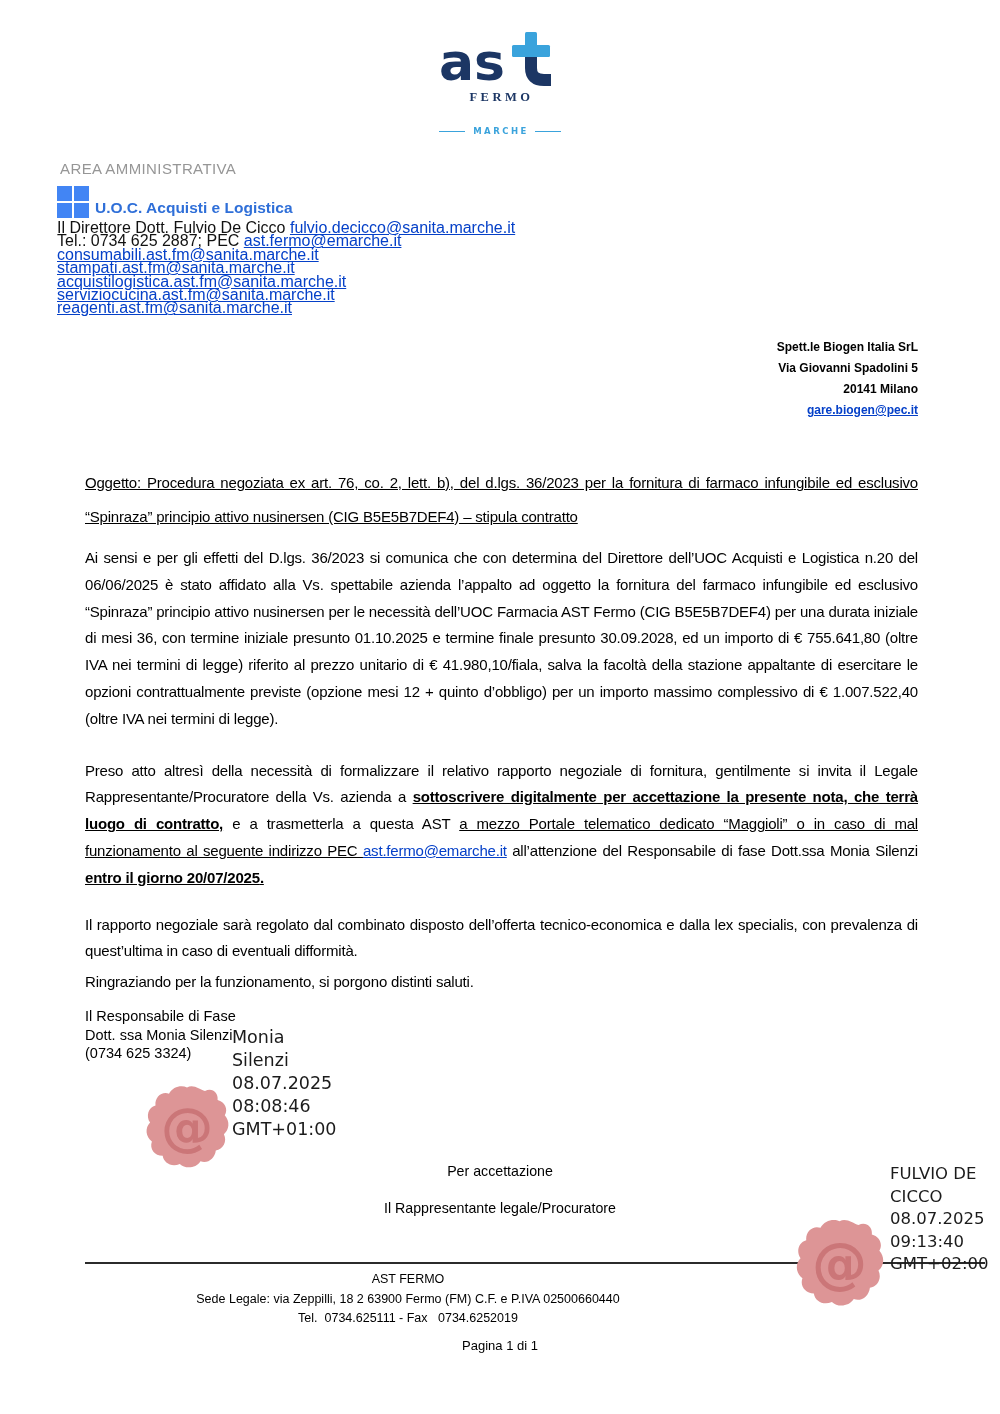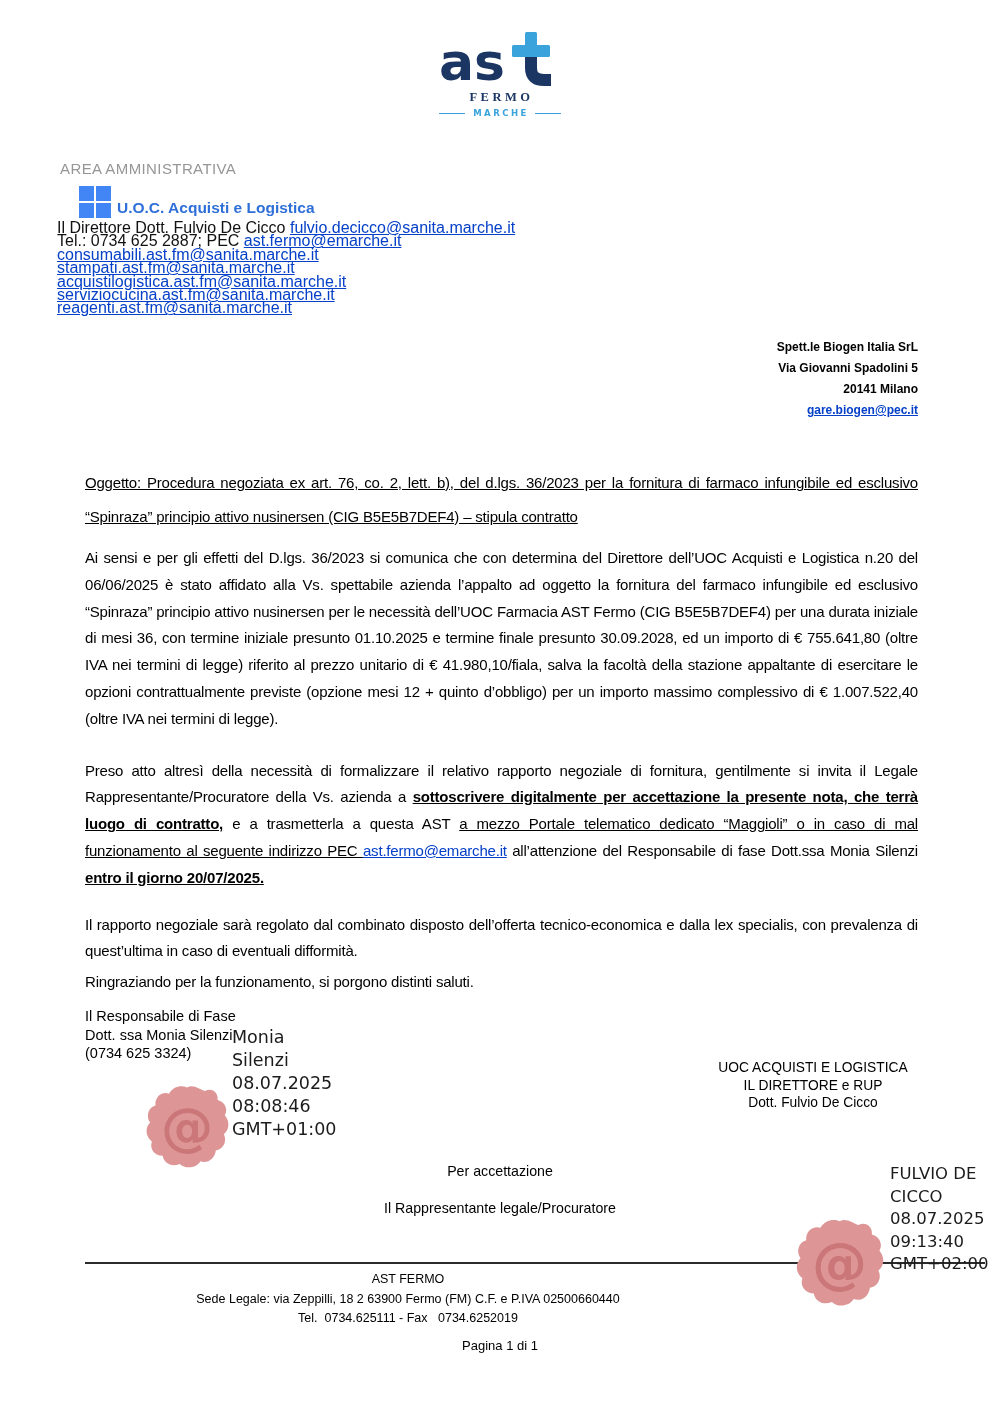--- a/index.html
+++ b/index.html
@@ -17,36 +17,36 @@
   
   .logo-wrap {
     position: absolute; top: 30px; left: 0; right: 0;
     display: flex; flex-direction: column; align-items: center;
   }
   .logo-city {
     font-family: Liberation Serif, serif;
     font-size: 12.5px; font-weight: 700; letter-spacing: 3.5px;
     color: #1c3664; margin-top: 2px; padding-left: 3px;
   }
-  .logo-region-row { display: flex; align-items: center; gap: 6px; margin-top: 3px; }
+  .logo-region-row { display: flex; align-items: center; gap: 6px; margin-top: 21px; }
   .logo-region {
     font-family: "DejaVu Sans", sans-serif;
     font-size: 8.5px; font-weight: 600; letter-spacing: 2.5px;
     color: #3aa3dc; padding-left: 2px;
   }
   .logo-region-line { width: 26px; height: 1px; background: #3aa3dc; }
 
   
   .area-title {
     position: absolute; top: 160px; left: 60px;
     font-size: 15px; color: #969696; letter-spacing: 0.4px;
   }
   .dept-row {
     position: absolute; top: 186px; left: 57px;
-    display: flex; align-items: flex-end; gap: 6px; margin-left: 22px;
+    display: flex; align-items: flex-end; gap: 6px;
   }
   .squares { display: grid; grid-template-columns: 15px 15px; grid-template-rows: 15px 15px; gap: 2px; }
   .squares span { background: #4285f4; display: block; }
   .dept-title { font-size: 15.5px; font-weight: 700; color: #2f6fd8; padding-bottom: 1px; }
   .contact-block {
     position: absolute; top: 221px; left: 57px;
     font-size: 16px; line-height: 13.4px; color: #111;
   }
   .contact-block a, .doc-link { color: #0540c8; text-decoration: underline; cursor: pointer; }
 
@@ -191,25 +191,20 @@
     <div>08.07.2025</div>
     <div>08:08:46</div>
     <div>GMT+01:00</div>
   </div>
 
   <svg class="stamp stamp-left" viewBox="0 0 100 100">
     <path d="M50,6 C57,2 64,8 70,10 C78,6 85,12 84,20 C92,22 96,30 92,37 C98,44 97,53 91,58 C95,66 90,75 82,76 C81,85 73,91 65,88 C60,96 48,97 42,91 C33,95 24,90 23,82 C14,82 8,74 11,66 C4,61 3,51 9,45 C4,38 7,28 15,26 C14,17 22,10 30,13 C34,5 44,3 50,6 Z" fill="#dd9596"></path>
     <text x="50" y="70" text-anchor="middle" font-family="DejaVu Sans, sans-serif" font-size="58" font-weight="700" fill="#cb7678">@</text>
   </svg>
 
-  <div class="sig-right">
-    <div>UOC ACQUISTI E LOGISTICA</div>
-    <div>IL DIRETTORE e RUP</div>
-    <div>Dott. Fulvio De Cicco</div>
-  </div>
 
   <div class="acceptance">
     <div>Per accettazione</div>
     <div class="acc2">Il Rappresentante legale/Procuratore</div>
   </div>
 
   <div class="footer-line"></div>
 
   <svg class="stamp stamp-right" viewBox="0 0 100 100">
     <path d="M50,6 C57,2 64,8 70,10 C78,6 85,12 84,20 C92,22 96,30 92,37 C98,44 97,53 91,58 C95,66 90,75 82,76 C81,85 73,91 65,88 C60,96 48,97 42,91 C33,95 24,90 23,82 C14,82 8,74 11,66 C4,61 3,51 9,45 C4,38 7,28 15,26 C14,17 22,10 30,13 C34,5 44,3 50,6 Z" fill="#dd9596"></path>

